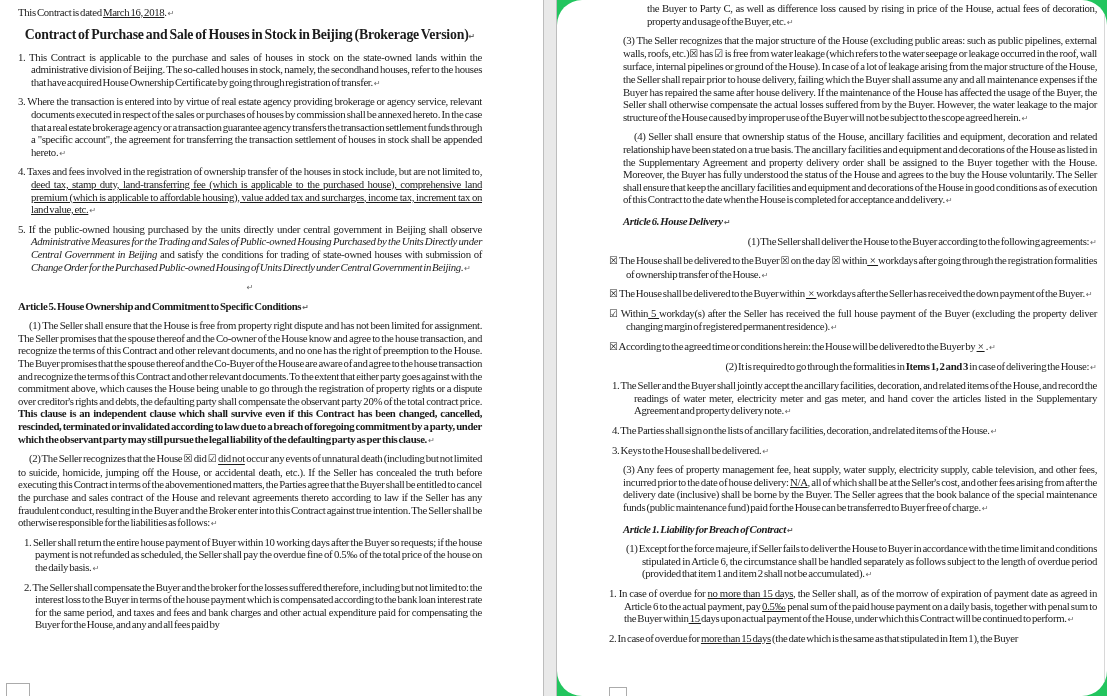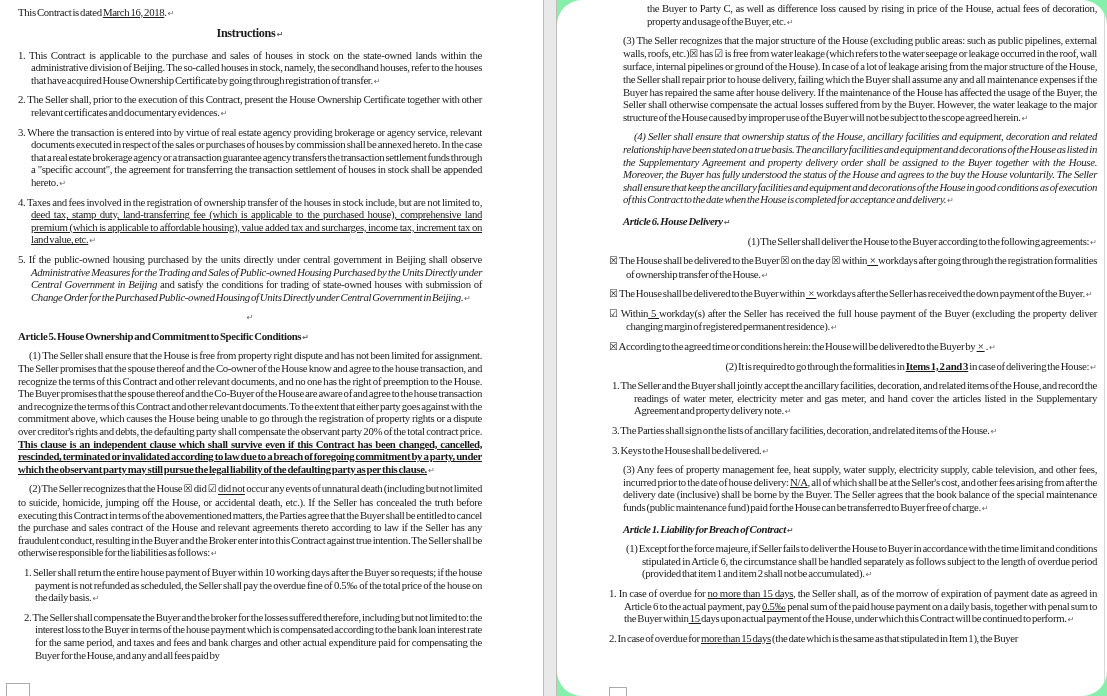--- a/index.html
+++ b/index.html
@@ -1,16 +1,16 @@
 <!DOCTYPE html>
 <html><head>
 <meta charset="utf-8">
 <style>
   html,body{margin:0;padding:0;background:#ffffff;}
-  #viewport{position:relative;width:1107px;height:696px;background:#86efac;overflow:hidden;
+  #viewport{position:relative;width:1107px;height:696px;background:#22c55e;overflow:hidden;
     font-family:"Liberation Serif",serif;color:#1b1b1b;}
   .pg{position:absolute;top:0;height:696px;background:#ffffff;overflow:hidden;}
   .pg-left{left:0;width:543px;}
   .pg-right{left:557px;width:550px;border-radius:25px;}
   .gutter{position:absolute;left:543px;top:0;width:14px;height:696px;background:#e9e9e9;
     border-left:1px solid #bdbdbd;border-right:1px solid #bdbdbd;box-sizing:border-box;}
   .content{position:absolute;font-size:10.8px;line-height:12.6px;letter-spacing:-0.35px;
     word-spacing:-1.2px;text-align:justify;}
   .content-left{left:18px;top:6px;width:464px;}
   .content-right{left:52px;top:2px;width:488px;}
@@ -20,50 +20,49 @@
     letter-spacing:-0.2px;margin-top:3px;margin-bottom:6px;}
   .c-sub{text-align:center;font-weight:bold;font-size:12.2px;line-height:15px;margin-bottom:7px;}
   .c-li1{padding-left:13px;text-indent:-13px;}
   .c-li2{margin-left:6px;padding-left:11px;text-indent:-11px;}
   .c-h{font-weight:bold;}
   .c-hr{font-weight:bold;margin-left:14px;margin-top:7px;font-style:italic;}
   .c-pind{text-indent:11px;}
   .c-blank{text-align:center;}
   .c-cont{margin-left:38px;text-align:justify;}
   .c-pflush{margin-left:14px;}
-  .c-pindr{margin-left:14px;text-indent:11px;font-style:italic;}
+  .c-pindr{margin-left:14px;text-indent:11px;}
   .c-line{margin-left:14px;text-align:right;}
   .c-bullet{padding-left:17px;text-indent:-17px;}
   .c-lir22{margin-left:3px;padding-left:22px;text-indent:-22px;}
   .c-hang17{margin-left:17px;padding-left:16px;text-indent:-16px;}
   .c-lir16{padding-left:15px;text-indent:-15px;}
   .r-p{}
   .r-b{font-weight:bold;}
   .r-u{text-decoration:underline;}
-  .r-bu{font-weight:bold;text-decoration:underline;}
+  .r-bu{font-weight:bold;}
   .r-i{font-style:italic;}
   .r-wr{text-decoration-line:underline;text-decoration-style:wavy;text-decoration-color:#df3b2a;
     text-decoration-thickness:1px;text-underline-offset:2px;text-decoration:underline;}
   .r-pi{color:#666;font-size:8px;font-family:"DejaVu Sans",sans-serif;letter-spacing:0;}
   .r-cbx,.r-cbc{font-family:"DejaVu Sans",sans-serif;font-size:10px;letter-spacing:0;}
   .crop-mark{position:absolute;border:1px solid #ababab;background:transparent;}
   .crop-left{left:6px;top:683px;width:22px;height:12px;}
   .crop-right{left:52px;top:687px;width:16px;height:9px;}
   .edge-line{position:absolute;right:2px;top:0;width:1px;height:100%;background:#d8d8d8;}
 </style>
 </head>
 <body>
 
 <div id="viewport">
   <div class="pg pg-left">
     <div class="content content-left">
         <div class="blk c-date"><span class="r-p">This Contract is dated </span><span class="r-u">March 16, 2018</span><span class="r-p">. </span><span class="r-pi">↵</span></div>
-        <div class="blk c-sub"><span class="r-b">Instructions </span><span class="r-pi">↵</span></div>
+        <div class="blk c-title"><span class="r-b">Contract of Purchase and Sale of Houses in Stock in Beijing (Brokerage Version)</span><span class="r-pi">↵</span></div>
         <div class="blk c-li1"><span class="r-p">1. This Contract is applicable to the purchase and sales of houses in stock on the state-owned lands within the administrative division of Beijing. The so-called houses in stock, namely, the secondhand houses, refer to the houses that have acquired House Ownership Certificate by going through registration of transfer. </span><span class="r-pi">↵</span></div>
-        <div class="blk c-li1"><span class="r-p">2. The Seller shall, prior to the execution of this Contract, present the House Ownership Certificate together with other relevant certificates and documentary evidences. </span><span class="r-pi">↵</span></div>
         <div class="blk c-li1"><span class="r-p">3. Where the transaction is entered into by virtue of real estate agency providing brokerage or agency service, relevant documents executed in respect of the sales or purchases of houses by commission shall be annexed hereto. In the case that a real estate brokerage agency or a transaction guarantee agency transfers the transaction settlement funds through a "specific account", the agreement for transferring the transaction settlement of houses in stock shall be appended hereto. </span><span class="r-pi">↵</span></div>
         <div class="blk c-li1"><span class="r-p">4. Taxes and fees involved in the registration of ownership transfer of the houses in stock include, but are not limited to, </span><span class="r-u">deed tax, stamp duty, land-transferring fee (which is applicable to the purchased house), comprehensive land premium (which is applicable to affordable housing), value added tax and surcharges, income tax, increment tax on land value, etc.</span><span class="r-p"> </span><span class="r-pi">↵</span></div>
         <div class="blk c-li1"><span class="r-p">5. If the public-owned housing purchased by the units directly under central government in Beijing shall observe </span><span class="r-i">Administrative Measures for the Trading and Sales of Public-owned Housing Purchased by the Units Directly under Central Government in Beijing</span><span class="r-p"> and satisfy the conditions for trading of state-owned houses with submission of </span><span class="r-i">Change Order for the Purchased Public-owned Housing of Units Directly under Central Government in Beijing</span><span class="r-p">. </span><span class="r-pi">↵</span></div>
         <div class="blk c-blank"><span class="r-pi">↵</span></div>
         <div class="blk c-h"><span class="r-b">Article 5. House Ownership and Commitment to Specific Conditions </span><span class="r-pi">↵</span></div>
         <div class="blk c-pind"><span class="r-p">(1) The Seller shall ensure that the House is free from property right dispute and has not been limited for assignment. The Seller promises that the spouse thereof and the Co-owner of the House know and agree to the house transaction, and recognize the terms of this Contract and other relevant documents, and no one has the right of preemption to the House. The Buyer promises that the spouse thereof and the Co-Buyer of the House are aware of and agree to the house transaction and recognize the terms of this Contract and other relevant documents. To the extent that either party goes against with the commitment above, which causes the House being unable to go through the registration of property rights or a dispute over creditor's rights and debts, the defaulting party shall compensate the observant party 20% of the total contract price. </span><span class="r-bu">This clause is an independent clause which shall survive even if this Contract has been changed, cancelled, rescinded, terminated or invalidated according to law due to a breach of foregoing commitment by a party, under which the observant party may still pursue the legal liability of the defaulting party as per this clause.</span><span class="r-p"> </span><span class="r-pi">↵</span></div>
         <div class="blk c-pind"><span class="r-p">(2) The Seller recognizes that the House </span><span class="r-cbx">☒</span><span class="r-p"> did </span><span class="r-cbc">☑</span><span class="r-p"> </span><span class="r-wr">did not</span><span class="r-p"> occur any events of unnatural death (including but not limited to suicide, homicide, jumping off the House, or accidental death, etc.). If the Seller has concealed the truth before executing this Contract in terms of the abovementioned matters, the Parties agree that the Buyer shall be entitled to cancel the purchase and sales contract of the House and relevant agreements thereto according to law if the Seller has any fraudulent conduct, resulting in the Buyer and the Broker enter into this Contract against true intention. The Seller shall be otherwise responsible for the liabilities as follows: </span><span class="r-pi">↵</span></div>
         <div class="blk c-li2"><span class="r-p">1. Seller shall return the entire house payment of Buyer within 10 working days after the Buyer so requests; if the house payment is not refunded as scheduled, the Seller shall pay the overdue fine of 0.5‰ of the total price of the house on the daily basis. </span><span class="r-pi">↵</span></div>
         <div class="blk c-li2"><span class="r-p">2. The Seller shall compensate the Buyer and the broker for the losses suffered therefore, including but not limited to: the interest loss to the Buyer in terms of the house payment which is compensated according to the bank loan interest rate for the same period, and taxes and fees and bank charges and other actual expenditure paid for compensating the Buyer for the House, and any and all fees paid by</span></div>
       </div>
@@ -76,21 +75,21 @@
         <div class="blk c-pflush"><span class="r-p">(3) The Seller recognizes that the major structure of the House (excluding public areas: such as public pipelines, external walls, roofs, etc.)</span><span class="r-cbx">☒</span><span class="r-p"> has </span><span class="r-cbc">☑</span><span class="r-p"> is free from water leakage (which refers to the water seepage or leakage occurred in the roof, wall surface, internal pipelines or ground of the House). In case of a lot of leakage arising from the major structure of the House, the Seller shall repair prior to house delivery, failing which the Buyer shall assume any and all maintenance expenses if the Buyer has repaired the same after house delivery. If the maintenance of the House has affected the usage of the Buyer, the Seller shall otherwise compensate the actual losses suffered from by the Buyer. However, the water leakage to the major structure of the House caused by improper use of the Buyer will not be subject to the scope agreed herein. </span><span class="r-pi">↵</span></div>
         <div class="blk c-pindr"><span class="r-p">(4) Seller shall ensure that ownership status of the House, ancillary facilities and equipment, decoration and related relationship have been stated on a true basis. The ancillary facilities and equipment and decorations of the House as listed in the Supplementary Agreement and property delivery order shall be assigned to the Buyer together with the House. Moreover, the Buyer has fully understood the status of the House and agrees to the buy the House voluntarily. The Seller shall ensure that keep the ancillary facilities and equipment and decorations of the House in good conditions as of execution of this Contract to the date when the House is completed for acceptance and delivery. </span><span class="r-pi">↵</span></div>
         <div class="blk c-hr"><span class="r-b">Article 6. House Delivery </span><span class="r-pi">↵</span></div>
         <div class="blk c-line"><span class="r-p">(1) The Seller shall deliver the House to the Buyer according to the following agreements: </span><span class="r-pi">↵</span></div>
         <div class="blk c-bullet"><span class="r-cbx">☒</span><span class="r-p"> The House shall be delivered to the Buyer </span><span class="r-cbx">☒</span><span class="r-p"> on the day </span><span class="r-cbx">☒</span><span class="r-p"> within</span><span class="r-u">&nbsp;&nbsp;×&nbsp;&nbsp;</span><span class="r-p">workdays after going through the registration formalities of ownership transfer of the House. </span><span class="r-pi">↵</span></div>
         <div class="blk c-bullet"><span class="r-cbx">☒</span><span class="r-p"> The House shall be delivered to the Buyer within </span><span class="r-u">&nbsp;&nbsp;×&nbsp;&nbsp;</span><span class="r-p">workdays after the Seller has received the down payment of the Buyer. </span><span class="r-pi">↵</span></div>
         <div class="blk c-bullet"><span class="r-cbc">☑</span><span class="r-p"> Within</span><span class="r-u">&nbsp;5&nbsp;</span><span class="r-p">workday(s) after the Seller has received the full house payment of the Buyer (excluding the property deliver changing margin of registered permanent residence). </span><span class="r-pi">↵</span></div>
         <div class="blk c-bullet"><span class="r-cbx">☒</span><span class="r-p"> According to the agreed time or conditions herein: the House will be delivered to the Buyer by </span><span class="r-u">&nbsp;×&nbsp;</span><span class="r-p"> . </span><span class="r-pi">↵</span></div>
         <div class="blk c-line"><span class="r-p">(2) It is required to go through the formalities in </span><span class="r-bu">Items 1, 2 and 3</span><span class="r-p"> in case of delivering the House: </span><span class="r-pi">↵</span></div>
         <div class="blk c-lir22"><span class="r-p">1. The Seller and the Buyer shall jointly accept the ancillary facilities, decoration, and related items of the House, and record the readings of water meter, electricity meter and gas meter, and hand cover the articles listed in the Supplementary Agreement and property delivery note. </span><span class="r-pi">↵</span></div>
-        <div class="blk c-lir22"><span class="r-p">3. The Parties shall sign on the lists of ancillary facilities, decoration, and related items of the House. </span><span class="r-pi">↵</span></div>
+        <div class="blk c-lir22"><span class="r-p">4. The Parties shall sign on the lists of ancillary facilities, decoration, and related items of the House. </span><span class="r-pi">↵</span></div>
         <div class="blk c-lir22"><span class="r-p">3. Keys to the House shall be delivered. </span><span class="r-pi">↵</span></div>
         <div class="blk c-pflush"><span class="r-p">(3) Any fees of property management fee, heat supply, water supply, electricity supply, cable television, and other fees, incurred prior to the date of house delivery: </span><span class="r-u">N/A</span><span class="r-p">, all of which shall be at the Seller's cost, and other fees arising from after the delivery date (inclusive) shall be borne by the Buyer. The Seller agrees that the book balance of the special maintenance funds (public maintenance fund) paid for the House can be transferred to Buyer free of charge. </span><span class="r-pi">↵</span></div>
         <div class="blk c-hr"><span class="r-b">Article 1. Liability for Breach of Contract </span><span class="r-pi">↵</span></div>
         <div class="blk c-hang17"><span class="r-p">(1) Except for the force majeure, if Seller fails to deliver the House to Buyer in accordance with the time limit and conditions stipulated in Article 6, the circumstance shall be handled separately as follows subject to the length of overdue period (provided that item 1 and item 2 shall not be accumulated). </span><span class="r-pi">↵</span></div>
         <div class="blk c-lir16"><span class="r-p">1. In case of overdue for </span><span class="r-u">no more than 15 days</span><span class="r-p">, the Seller shall, as of the morrow of expiration of payment date as agreed in Article 6 to the actual payment, pay </span><span class="r-u">0.5‰</span><span class="r-p"> penal sum of the paid house payment on a daily basis, together with penal sum to the Buyer within</span><span class="r-u">&nbsp;15&nbsp;</span><span class="r-p">days upon actual payment of the House, under which this Contract will be continued to perform. </span><span class="r-pi">↵</span></div>
         <div class="blk c-lir16"><span class="r-p">2. In case of overdue for </span><span class="r-u">more than 15 days</span><span class="r-p"> (the date which is the same as that stipulated in Item 1), the Buyer</span></div>
       </div>
     <div class="crop-mark crop-right"></div>
     <div class="edge-line"></div>
   </div>

